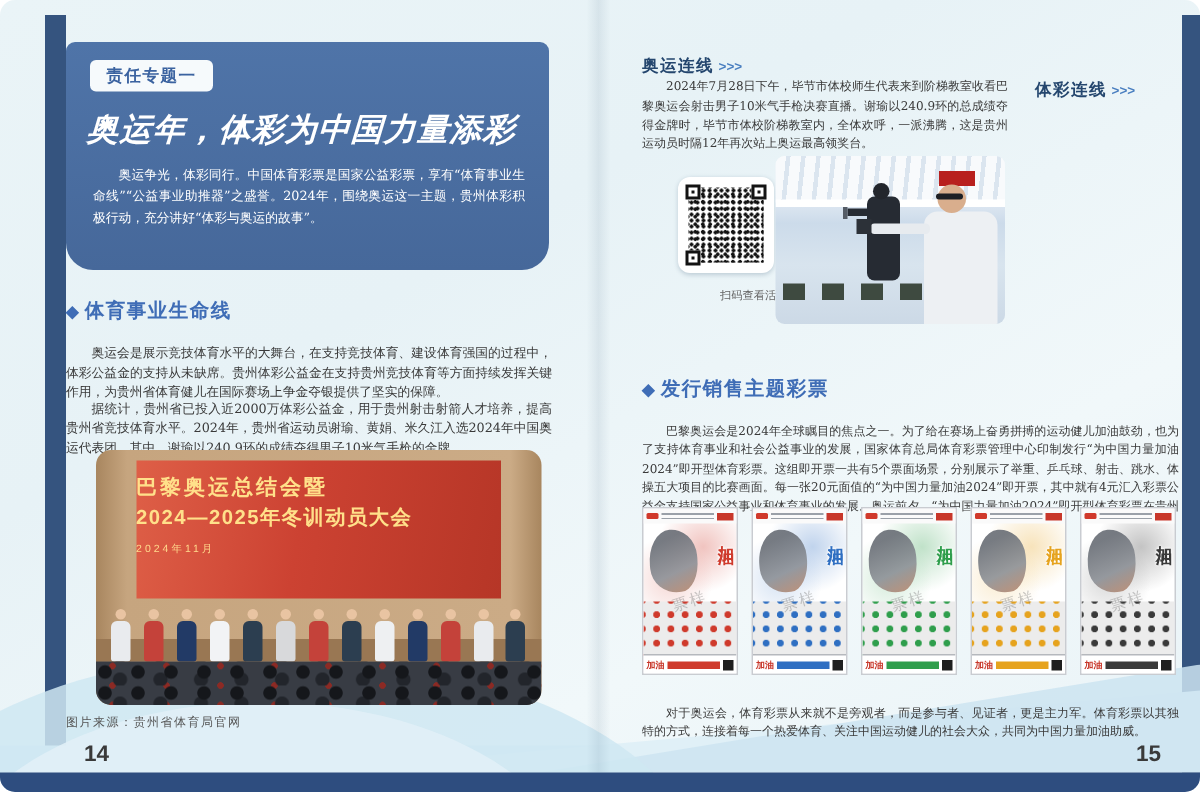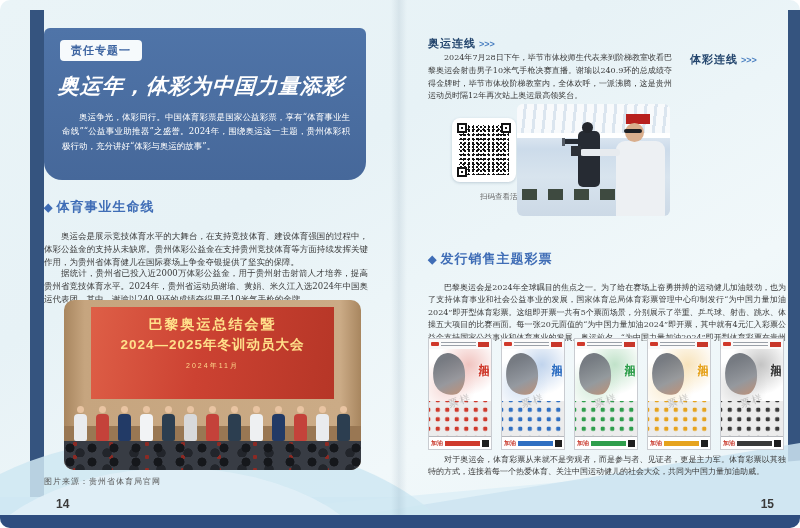--- a/index.html
+++ b/index.html
@@ -29,39 +29,39 @@
   .hero-title{position:absolute;left:14px;top:44px;width:300px;color:#fff;font-size:21px;font-weight:bold;
     font-style:italic;font-family:"DejaVu Serif",serif;letter-spacing:1px;transform:skewX(-3deg);}
   .hero-intro{position:absolute;left:18px;top:82px;width:288px;color:#fff;font-size:8.5px;line-height:1.7;
     text-align:justify;text-indent:2em;font-family:"DejaVu Serif",serif;}
   .sec-head{position:absolute;z-index:3;color:#3f6db6;font-weight:bold;font-size:13px;letter-spacing:1px;}
   .sec-head .diamond{font-size:11px;margin-right:3px;}
   .body-p{position:absolute;z-index:3;font-size:8.5px;line-height:1.55;text-align:justify;text-indent:2em;
     color:#3a3a3a;font-family:"DejaVu Serif",serif;margin-top:10px;}
   .photo1{position:absolute;left:64px;top:300px;width:297px;height:170px;border-radius:10px;overflow:hidden;z-index:3;
     background:linear-gradient(90deg,#a8865f 0%,#c6a57f 7%,#cbab86 93%,#a8865f 100%);}
-  .banner{position:absolute;left:9%;top:4%;width:82%;height:54%;text-align:center;
+  .banner{position:absolute;left:9%;top:4%;width:82%;height:54%;
     background:linear-gradient(100deg,#de5f47 0%,#cc4232 45%,#b63627 100%);}
   .banner-l1{margin-top:9px;color:#ffe08a;font-weight:bold;font-size:14px;letter-spacing:2px;}
   .banner-l2{color:#ffe08a;font-weight:bold;font-size:13.5px;letter-spacing:1px;margin-top:2px;}
   .banner-date{color:#ffd98c;font-size:7px;margin-top:7px;letter-spacing:2px;}
   .stage{position:absolute;left:0;right:0;bottom:17%;height:9%;background:#997753;}
   .people{position:absolute;left:2%;right:2%;top:53%;height:30%;display:flex;
     justify-content:space-around;align-items:flex-end;}
   .person{width:14px;display:flex;flex-direction:column;align-items:center;}
   .p-head{width:7px;height:7px;border-radius:50%;background:#e9c4a2;margin-bottom:1px;}
   .p-body{width:13px;height:27px;border-radius:4px 4px 2px 2px;}
   .audience{position:absolute;left:0;right:0;bottom:0;height:17%;background:#383c44;
     background-image:radial-gradient(circle at 6px 7px,#15171b 4.2px,transparent 4.8px),
       radial-gradient(circle at 16px 12px,#22252b 4.4px,transparent 5px),
       radial-gradient(circle at 11px 3px,#8c2a24 2px,transparent 2.4px);
     background-size:22px 14px,27px 16px,36px 13px;}
   .caption{position:absolute;left:44px;top:476px;width:322px;font-size:8px;color:#555;
     font-family:"DejaVu Serif",serif;letter-spacing:1px;z-index:3;}
-  .pagenum{position:absolute;bottom:17px;font-size:12px;font-weight:bold;color:#3a3a3a;z-index:5;}
+  .pagenum{position:absolute;bottom:17px;font-size:15px;font-weight:bold;color:#3a3a3a;z-index:5;}
   
   .colhead{position:absolute;z-index:3;font-weight:bold;font-size:11px;color:#24466e;letter-spacing:1px;}
   .colhead .arrows{color:#4a7fc0;font-size:9px;letter-spacing:0;margin-left:3px;}
   .cola-body{position:absolute;left:428px;top:52px;width:244px;z-index:3;font-size:8px;line-height:1.6;
     text-align:justify;text-indent:2em;color:#3a3a3a;font-family:"DejaVu Serif",serif;}
   .colb-body{position:absolute;left:690px;top:52px;width:96px;z-index:3;font-size:7.8px;line-height:1.8;
     text-align:justify;text-indent:2em;color:#3a3a3a;font-family:"DejaVu Serif",serif;}
   .qr-card{position:absolute;left:452px;top:118px;width:64px;height:64px;background:#fff;border-radius:8px;
     box-shadow:0 1px 3px rgba(60,90,120,.25);z-index:3;}
   .qr{position:absolute;left:7px;top:7px;width:50px;height:50px;
@@ -327,15 +327,15 @@
         <div class="tk-scratch" style="background-color:#ececec;background-image:radial-gradient(circle,#3a3a3a 2.1px,transparent 2.5px);background-size:9.5px 9.5px;background-position:4px 4px;"></div>
         <div class="tk-foot">
           <span class="tk-jy2">加油</span>
           <span class="tk-bar" style="background:#3a3a3a"></span>
           <span class="tk-qr2"></span>
         </div>
         <div class="tk-wm">票样</div>
       </div>
     </div>
 
-  <div class="body-p" style="left:428px;top:444px;width:358px;font-size:8px;">对于奥运会，体育彩票从来就不是旁观者，而是参与者、见证者，更是主力军。体育彩票以其独特的方式，连接着每一个热爱体育、关注中国运动健儿的社会大众，共同为中国力量加油助威。</div>
+  <div class="body-p" style="left:428px;top:460px;width:358px;font-size:8px;">对于奥运会，体育彩票从来就不是旁观者，而是参与者、见证者，更是主力军。体育彩票以其独特的方式，连接着每一个热爱体育、关注中国运动健儿的社会大众，共同为中国力量加油助威。</div>
   <div class="pagenum" style="right:26px;">15</div>
 </div>
 
 </body></html>

